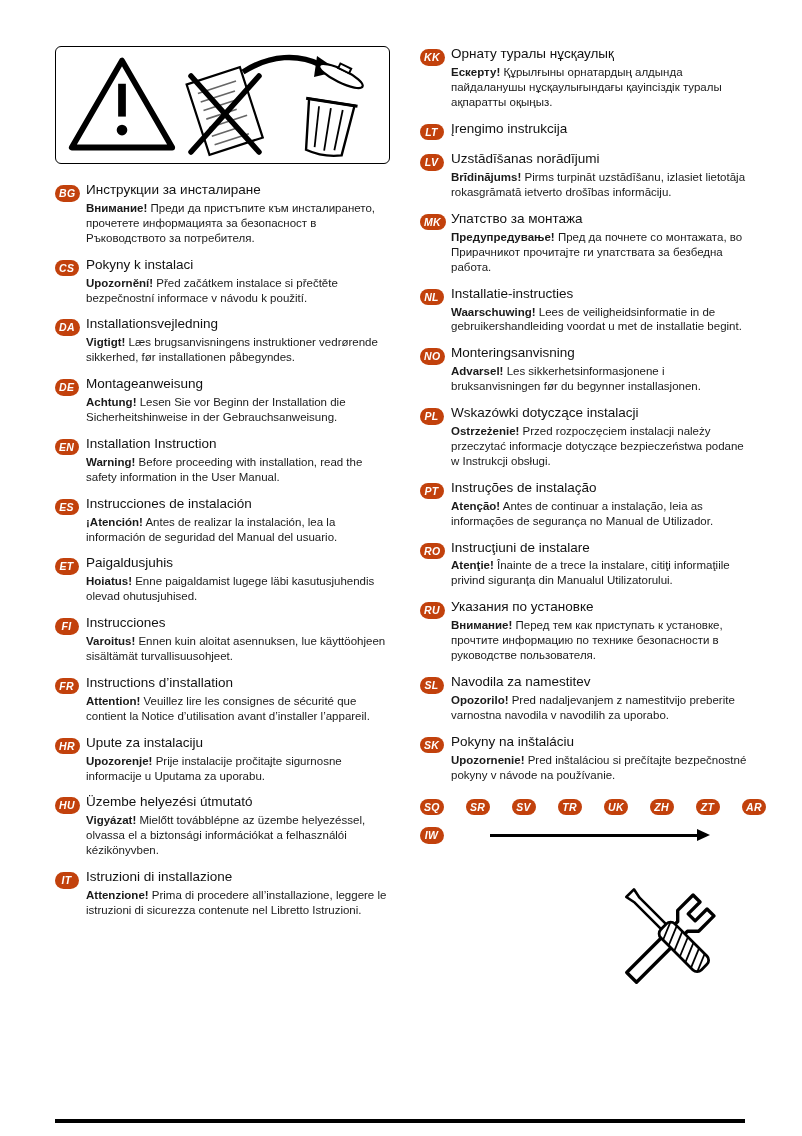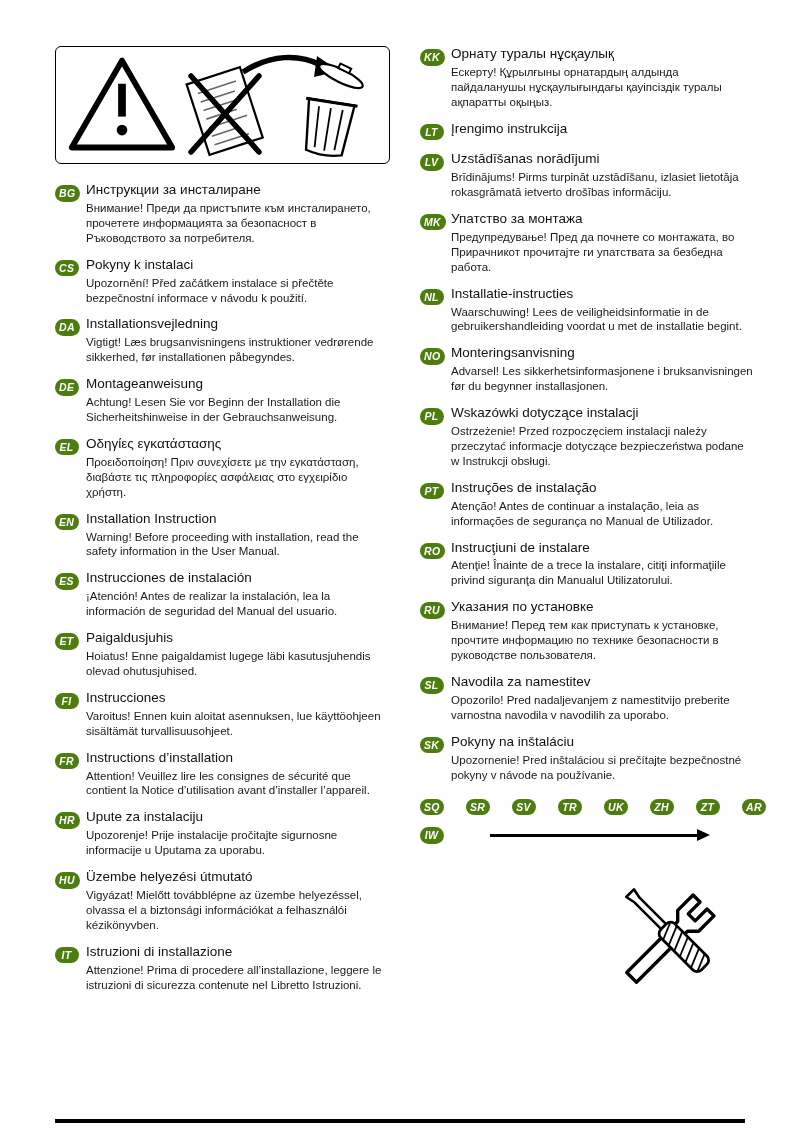--- a/index.html
+++ b/index.html
@@ -14,29 +14,29 @@
 
   .illustration-box {
     width:335px; height:118px; border:1.5px solid #000; border-radius:6px;
     display:flex; align-items:center; justify-content:space-between;
     padding:6px 10px; margin-bottom:18px; background:#fff;
   }
 
   .entry { display:flex; margin-bottom:11px; }
   .badge-col { width:31px; flex:none; padding-top:1px; }
   .badge {
-    display:inline-block; background:#4d7c0f; color:#fff;
+    display:inline-block; background:#c2410c; color:#fff;
     font-weight:bold; font-style:italic; font-size:10.5px; line-height:1;
     padding:3px 5px 3px 4px; border-radius:9px; min-width:24px; text-align:center;
     letter-spacing:.3px;
   }
   .text-col { flex:1; min-width:0; }
   .entry-title { font-size:13.5px; line-height:1.25; margin-bottom:2px; }
   .entry-body { font-size:11.5px; line-height:1.3; color:#1a1a1a; }
-  .entry-body .lead { font-weight:normal; }
+  .entry-body .lead { font-weight:bold; }
 
   .codes-row { display:flex; gap:22px; margin-top:16px; }
   .iw-row { display:flex; align-items:center; width:290px; margin-top:12px;gap:36px; }
   .arrow-line { flex:1; position:relative; height:3px; background:#000; margin-left:10px; margin-right:12px; }
   .arrow-head {
     position:absolute; right:-12px; top:50%; transform:translateY(-50%);
     width:0; height:0; border-left:13px solid #000;
     border-top:6px solid transparent; border-bottom:6px solid transparent;
   }
   .tools-wrap { display:flex; justify-content:flex-end; margin-top:14px; padding-right:4px; }
@@ -117,27 +117,20 @@
   </div>
 
   <div class="entry">
     <span class="badge-col"><span class="badge">DE</span></span>
     <div class="text-col">
       <div class="entry-title">Montageanweisung</div>
       <div class="entry-body"><b class="lead">Achtung!</b> <span>Lesen Sie vor Beginn der Installation die Sicherheitshinweise in der Gebrauchsanweisung.</span></div>
     </div>
   </div>
 
-  <div class="entry">
-    <span class="badge-col"><span class="badge">EL</span></span>
-    <div class="text-col">
-      <div class="entry-title">Οδηγίες εγκατάστασης</div>
-      <div class="entry-body"><b class="lead">Προειδοποίηση!</b> <span>Πριν συνεχίσετε με την εγκατάσταση, διαβάστε τις πληροφορίες ασφάλειας στο εγχειρίδιο χρήστη.</span></div>
-    </div>
-  </div>
 
   <div class="entry">
     <span class="badge-col"><span class="badge">EN</span></span>
     <div class="text-col">
       <div class="entry-title">Installation Instruction</div>
       <div class="entry-body"><b class="lead">Warning!</b> <span>Before proceeding with installation, read the safety information in the User Manual.</span></div>
     </div>
   </div>
 
   <div class="entry">

